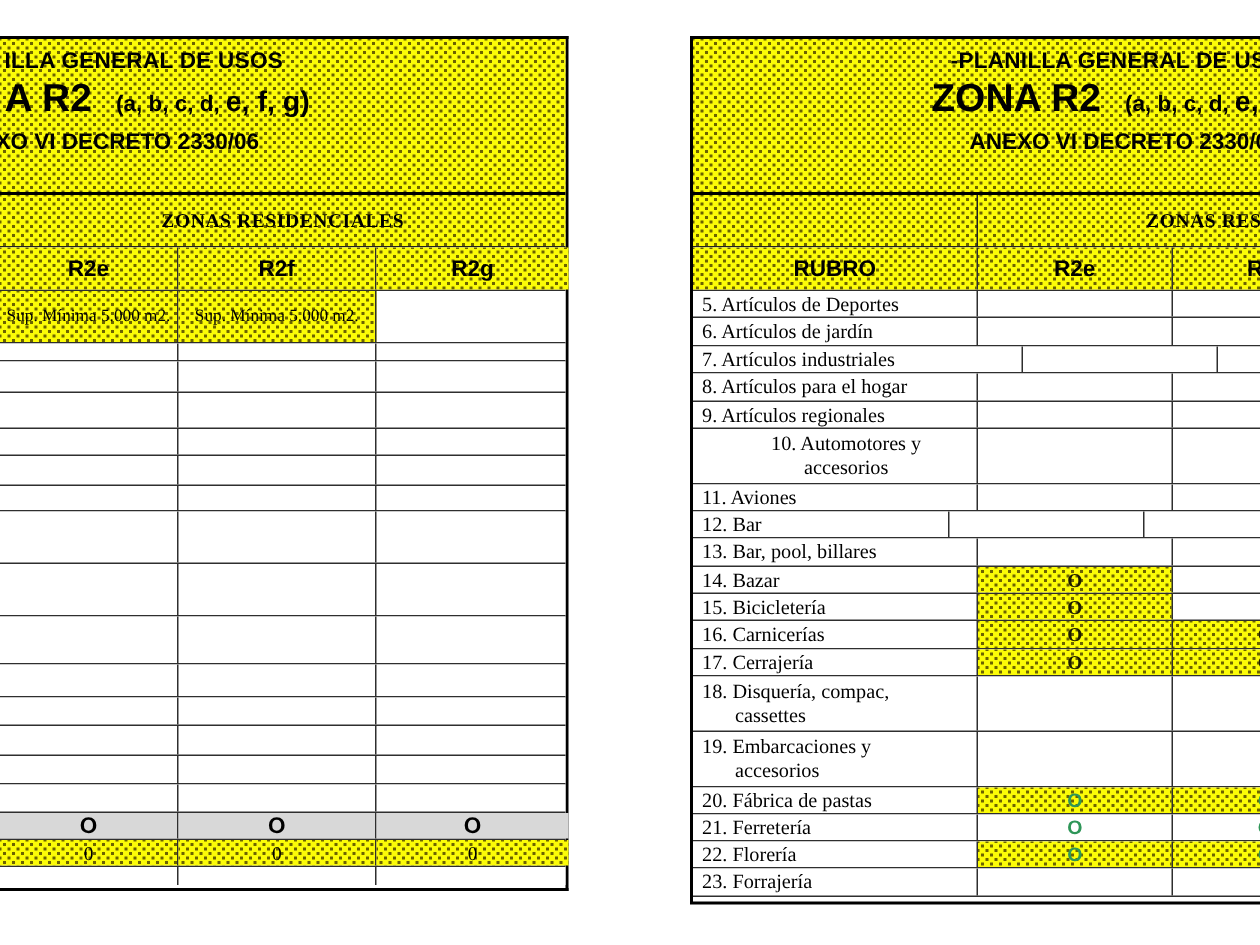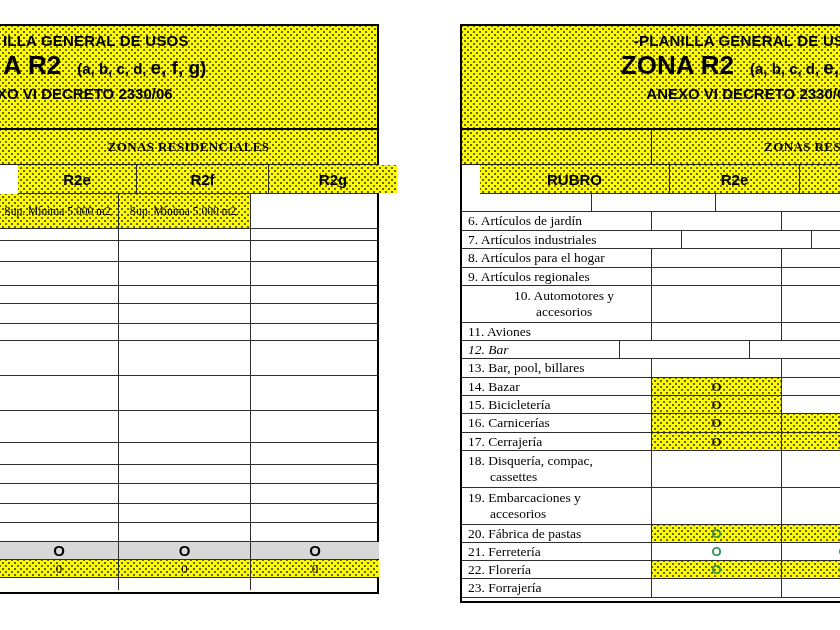--- a/index.html
+++ b/index.html
@@ -33,21 +33,21 @@
   .zonas-row{height:35px;box-sizing:border-box;border-bottom:1px solid #222;
              display:flex;align-items:center;font-family:Liberation Serif, serif;}
   .zonas-label{font-size:13px;font-weight:bold;letter-spacing:.4px;width:100%;text-align:center;}
   .zonas-spacer{width:190px;height:100%;border-right:1px solid #222;box-sizing:border-box;flex:none;}
   .zonas-right{flex:1;display:flex;align-items:center;justify-content:center;height:100%;}
 
   .trow{display:flex;box-sizing:border-box;border-bottom:1px solid #2e2e2e;background:#fff;}
   .cell{box-sizing:border-box;border-right:1px solid #2e2e2e;flex:none;
         display:flex;align-items:center;justify-content:center;overflow:hidden;}
   .cell.last{border-right:none;}
-  .colhdr{height:29px;margin-left:18px;}
+  .colhdr{height:29px;}
   .colhdr .cell{font-size:15px;font-weight:bold;}
   .suprow{height:35px;}
   .sup-text{font-family:"Liberation Serif", serif;font-size:11.5px;white-space:nowrap;}
   .label-cell{justify-content:flex-start;}
   .label-text{font-family:"Liberation Serif", serif;font-size:13.5px;line-height:16px;
               white-space:pre-line;padding-left:28px;text-indent:-22px;display:block;width:100%;}
   .mark{font-family:"Liberation Serif", serif;font-size:13px;font-weight:bold;}
   .mark.green{font-family:"Liberation Sans", sans-serif;}
   .gray-row{background:#D8D8D8;}
   .gray-row .cell{font-size:15px;font-weight:bold;background:#D8D8D8;}
@@ -182,20 +182,23 @@
       <div class="zonas-label">ZONAS RESIDENCIALES</div>
     </div>
   </div>
   <div class="trow colhdr dotted" id="right-colhdr">
       <div class="cell dotted" style="width: 190px;">RUBRO</div>
       <div class="cell dotted" style="width: 130px;">R2e</div>
       <div class="cell dotted" style="width: 124px;">R2f</div>
     </div>
   <div id="right-rows">
       <div class="trow" style="height: 18px;">
+        <div class="cell label-cell" style="width: 190px;">
+          <span class="label-text">5. Artículos de Deportes</span>
+        </div>
         <div class="cell" style="width: 130px;"></div>
         <div class="cell" style="width: 124px;"></div>
       </div>
       <div class="trow" style="height: 19px;">
         <div class="cell label-cell" style="width: 190px;">
           <span class="label-text">6. Artículos de jardín</span>
         </div>
         <div class="cell" style="width: 130px;"></div>
         <div class="cell" style="width: 124px;"></div>
       </div>
@@ -229,21 +232,21 @@
         <div class="cell" style="width: 124px;"></div>
       </div>
       <div class="trow" style="height: 18px;">
         <div class="cell label-cell" style="width: 190px;">
           <span class="label-text">11. Aviones</span>
         </div>
         <div class="cell" style="width: 130px;"></div>
         <div class="cell" style="width: 124px;"></div>
       </div>
       <div class="trow" style="height: 18px;">
-        <div class="cell label-cell" style="width: 158px; font-style: italic;">
+        <div class="cell label-cell" style="width: 171px;">
           <span class="label-text">12. Bar</span>
         </div>
         <div class="cell" style="width: 130px;"></div>
         <div class="cell" style="width: 124px;"></div>
       </div>
       <div class="trow" style="height: 19px;">
         <div class="cell label-cell" style="width: 190px;">
           <span class="label-text">13. Bar, pool, billares</span>
         </div>
         <div class="cell" style="width: 130px;"></div>

